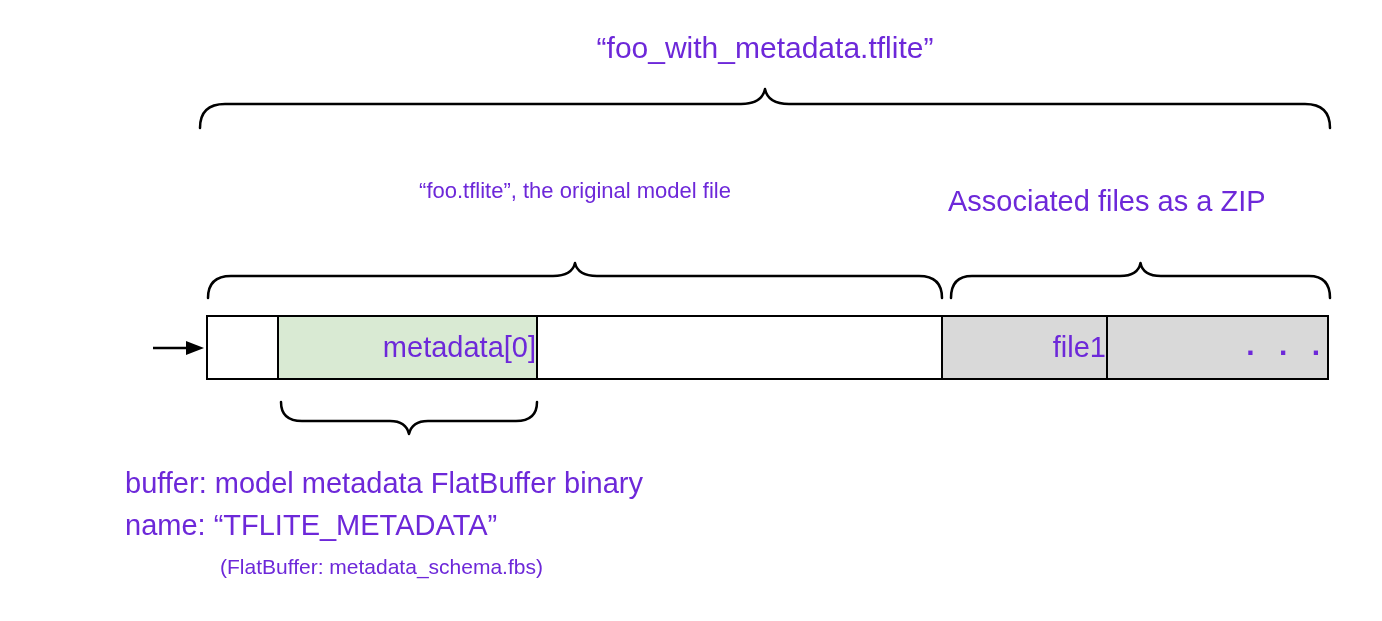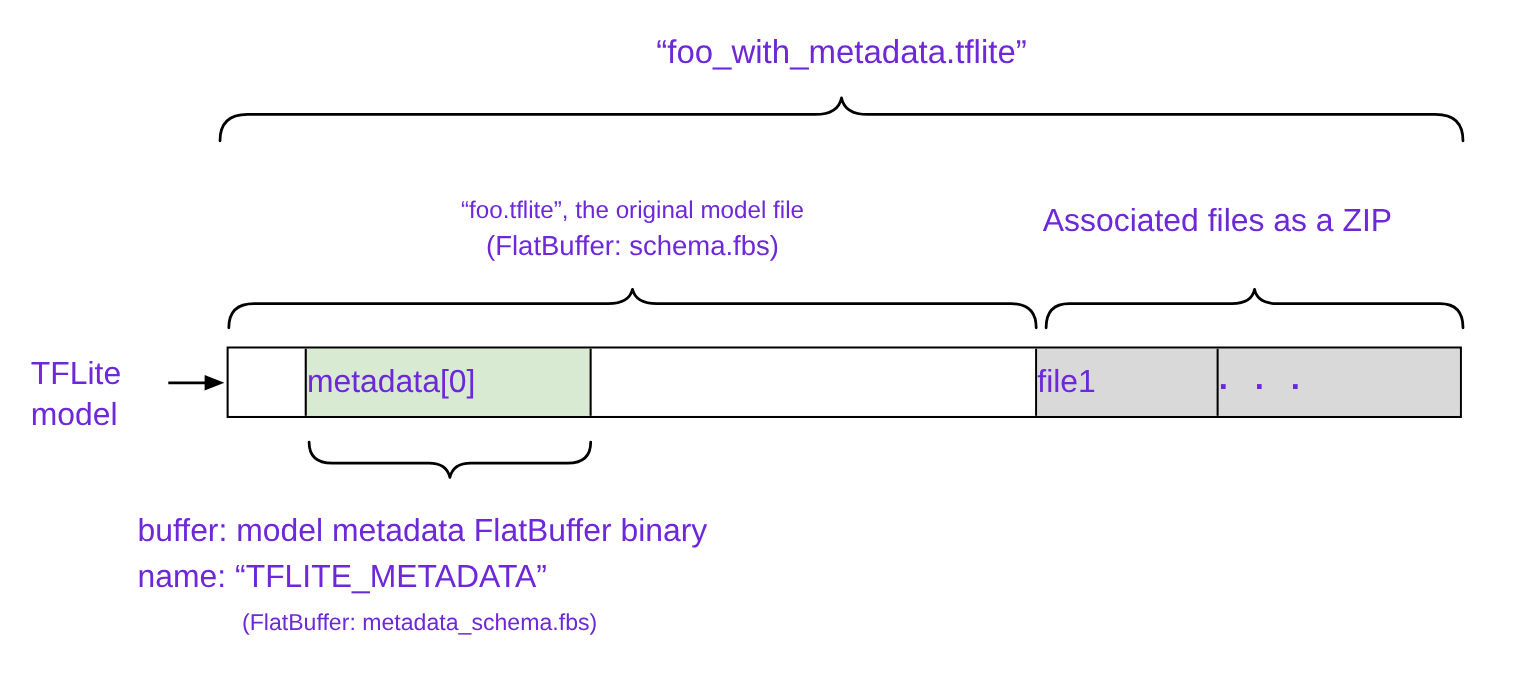--- a/index.html
+++ b/index.html
@@ -50,21 +50,21 @@
 
   .bar {
     left: 206px; top: 315px; width: 1123px; height: 65px;
     display: flex;
     box-sizing: border-box;
     border: 2px solid #000000;
     background: #ffffff;
   }
   .seg {
     box-sizing: border-box;
-    display: flex; align-items: center; justify-content: flex-start;
+    display: flex; align-items: center; justify-content: flex-end;
     font-size: 29px;
     border-right: 2px solid #000000;
     height: 100%;
   }
   .seg:last-child { border-right: none; }
   .seg-0 { width: 71px; }
   .seg-1 { width: 259px; }
   .seg-2 { width: 405px; }
   .seg-3 { width: 165px; }
   .seg-4 { flex: 1; }
@@ -90,37 +90,32 @@
 <div class="canvas">
 
   <div class="abs title">“foo_with_metadata.tflite”</div>
 
   <svg class="abs brace" style="left:197px; top:86px;" width="1136" height="44" viewBox="0 0 1136 44">
     <path d="M 3 42 Q 3 18 28 18 L 544 18 Q 565 18 568 3 Q 571 18 592 18 L 1108 18 Q 1133 18 1133 42"></path>
   </svg>
 
   <div class="abs sec-model">
     <div class="main">“foo.tflite”, the original model file</div>
-    <div class="sub">(FlatBuffer: schema.fbs)</div>
   </div>
 
   <div class="abs sec-zip">Associated files as a ZIP</div>
 
   <svg class="abs brace" style="left:205px; top:260px;" width="740" height="40" viewBox="0 0 740 40">
     <path d="M 3 38 Q 3 16 26 16 L 348 16 Q 367 16 370 3 Q 373 16 392 16 L 714 16 Q 737 16 737 38"></path>
   </svg>
 
   <svg class="abs brace" style="left:948px; top:260px;" width="385" height="40" viewBox="0 0 385 40">
     <path d="M 3 38 Q 3 16 24 16 L 172 16 Q 190 16 192.5 3 Q 195 16 213 16 L 361 16 Q 382 16 382 38"></path>
   </svg>
 
-  <div class="abs model-label">
-    <div>TFLite</div>
-    <div>model</div>
-  </div>
 
   <svg class="abs arrow" style="left:152px; top:338px;" width="52" height="20" viewBox="0 0 52 20">
     <line x1="1" y1="10" x2="36" y2="10"></line>
     <polygon points="34,3 52,10 34,17"></polygon>
   </svg>
 
   <div class="abs bar">
     <div class="seg seg-0" style="background-color: rgb(255, 255, 255);">
       <span class="seg-label"></span>
     </div>

